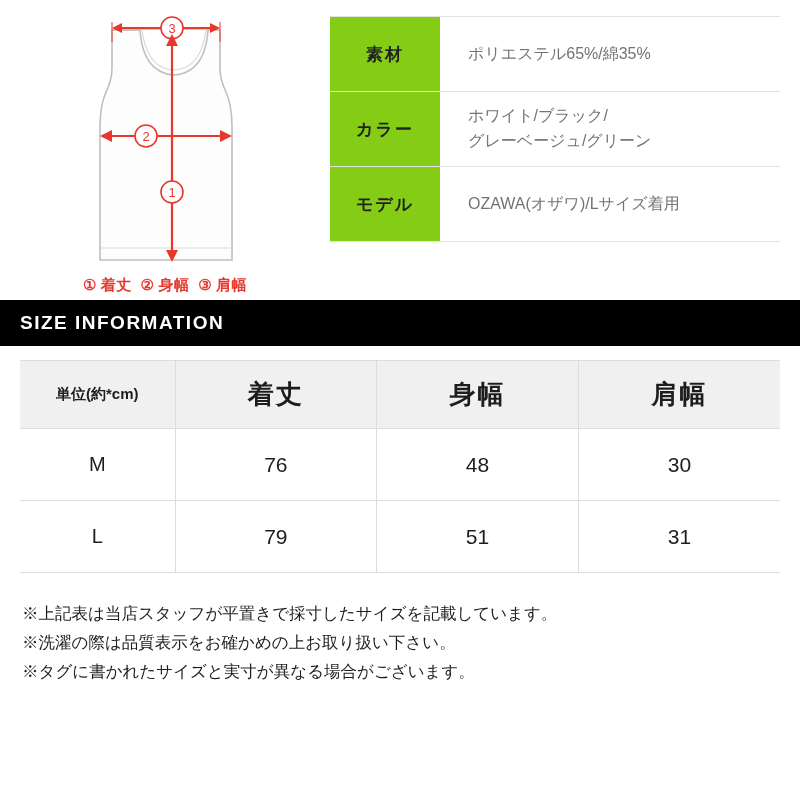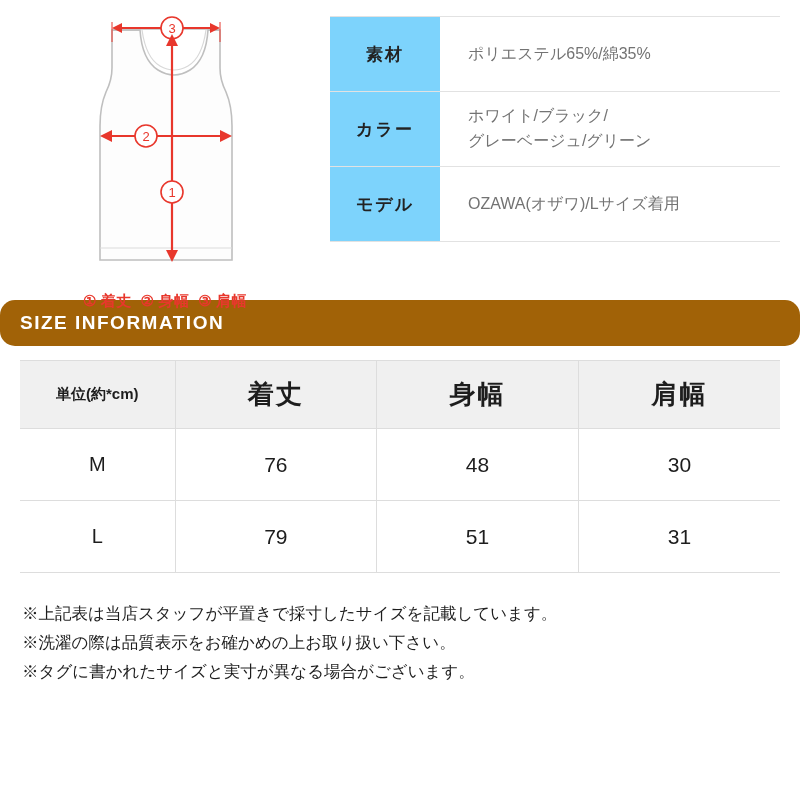--- a/index.html
+++ b/index.html
@@ -20,21 +20,21 @@
     padding-top: 8px;
   }
   .diagram {
     width: 330px;
     position: relative;
     flex: 0 0 330px;
   }
   .diagram svg { display: block; }
   .legend {
     position: absolute;
-    left: 0; top: 284px;
+    left: 0; top: 268px;
     width: 330px;
     text-align: center;
     color: #e8372c;
     font-size: 15px;
     font-weight: bold;
     letter-spacing: 0.5px;
   }
   .legend span { margin: 0 2px; }
 
   
@@ -48,48 +48,47 @@
     table-layout: fixed;
   }
   table.spec tr { height: 75px; }
   table.spec td {
     border-bottom: 1px solid #e2e2e2;
     vertical-align: middle;
   }
   table.spec tr:first-child td { border-top: 1px solid #e2e2e2; }
   td.spec-key {
     width: 110px;
-    background: #7dd3fc;
+    background: #84cc16;
     text-align: center;
     font-size: 17px;
     font-weight: bold;
     letter-spacing: 2px;
     color: #222;
   }
   td.spec-val {
     padding-left: 28px;
     font-size: 16px;
     color: #737373;
     line-height: 1.55;
   }
   td.spec-val .l2 { display: block; }
 
   
   .bar {
     width: 800px;
     height: 46px;
-    background: #a16207;
+    background: #000000;
     color: #ffffff;
     display: flex;
     align-items: center;
     padding-left: 20px;
     font-size: 19px;
     letter-spacing: 1.5px;
     font-weight: bold;
-    border-radius: 15px;
   }
 
   
   .size-wrap { padding: 14px 20px 12px 20px; }
   table.size {
     width: 760px;
     border-collapse: collapse;
     table-layout: fixed;
   }
   table.size th, table.size td {

